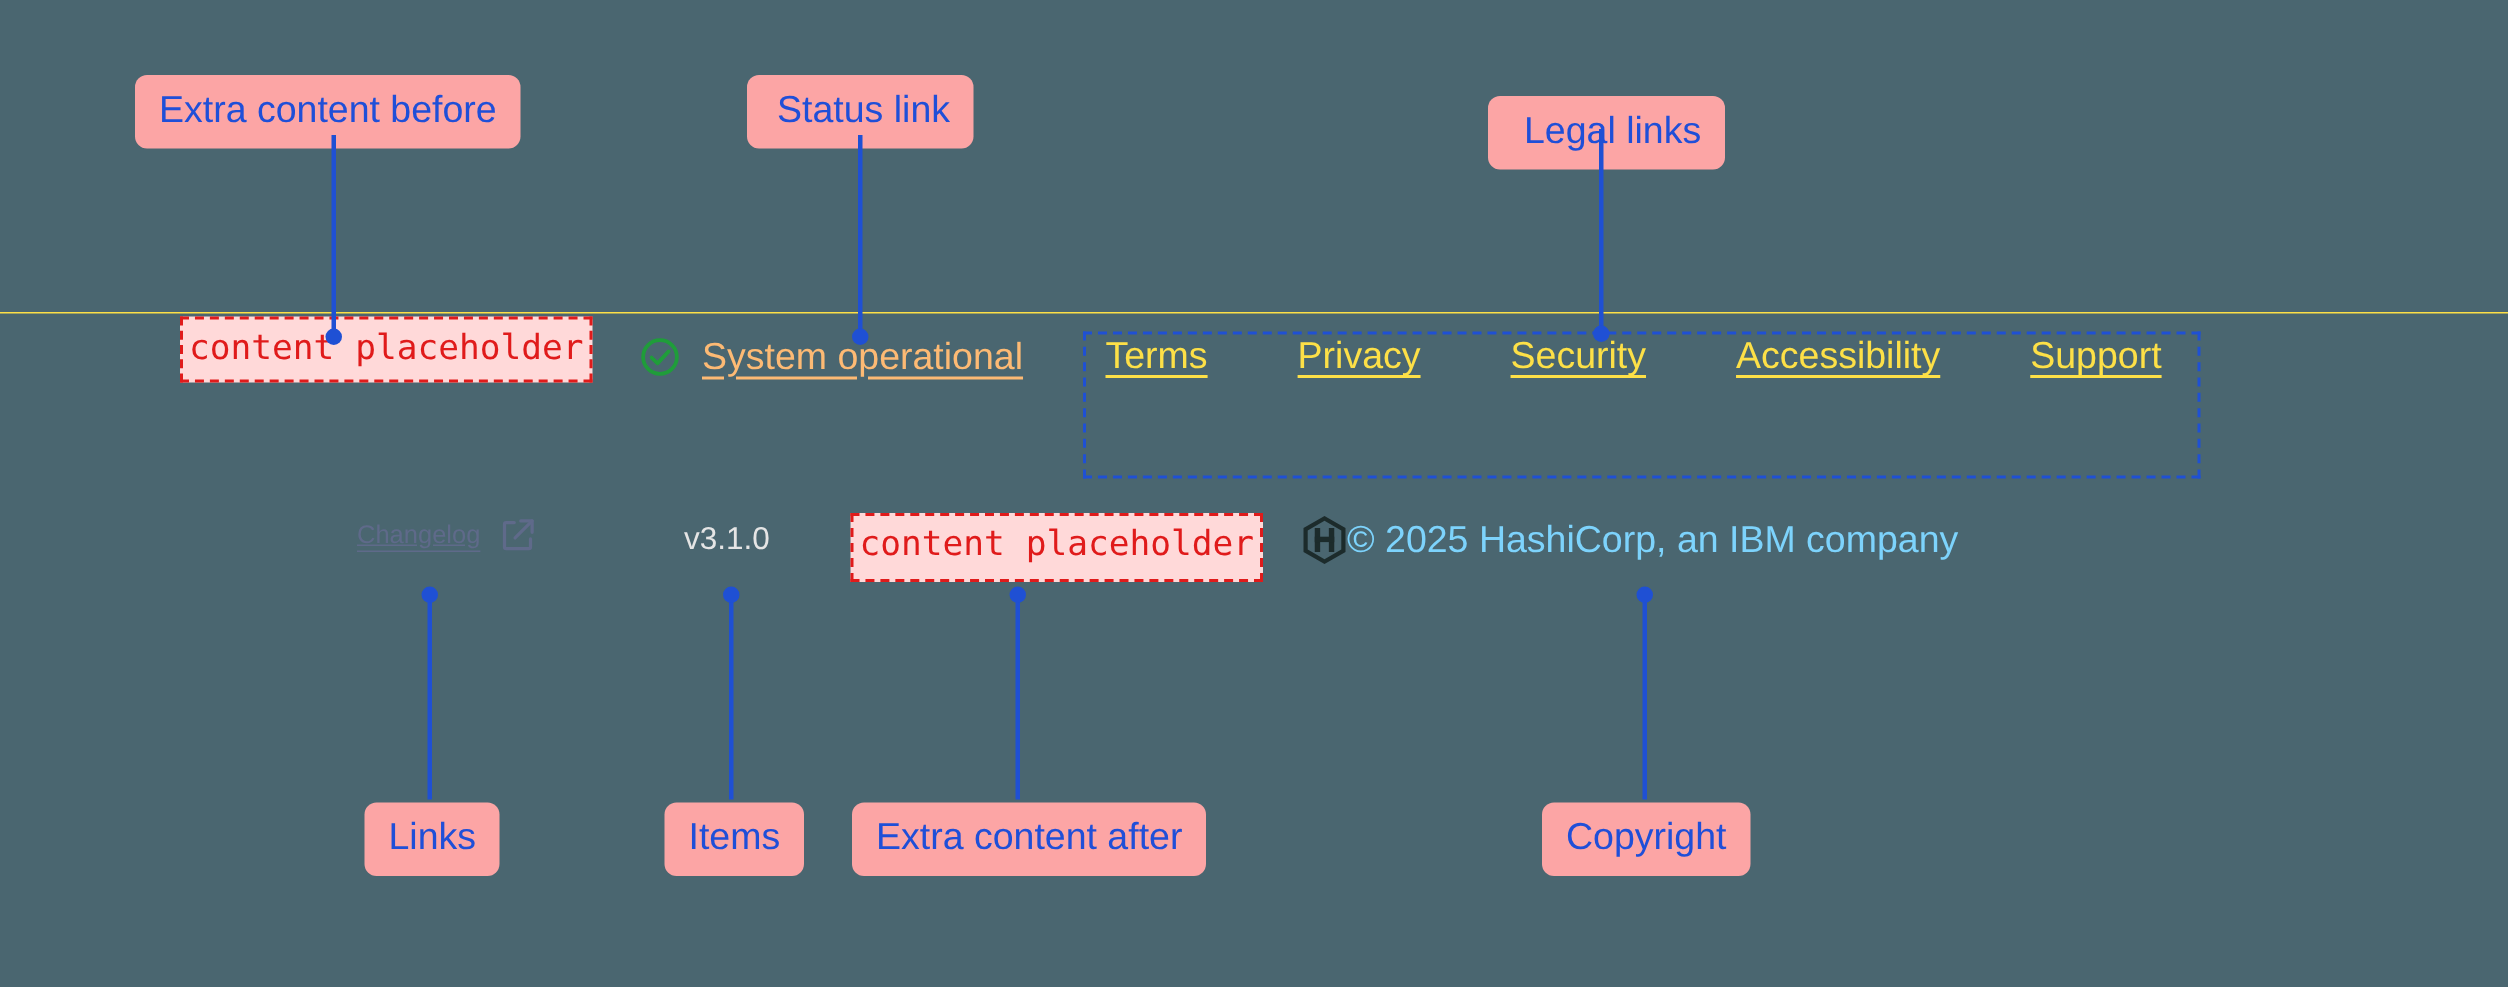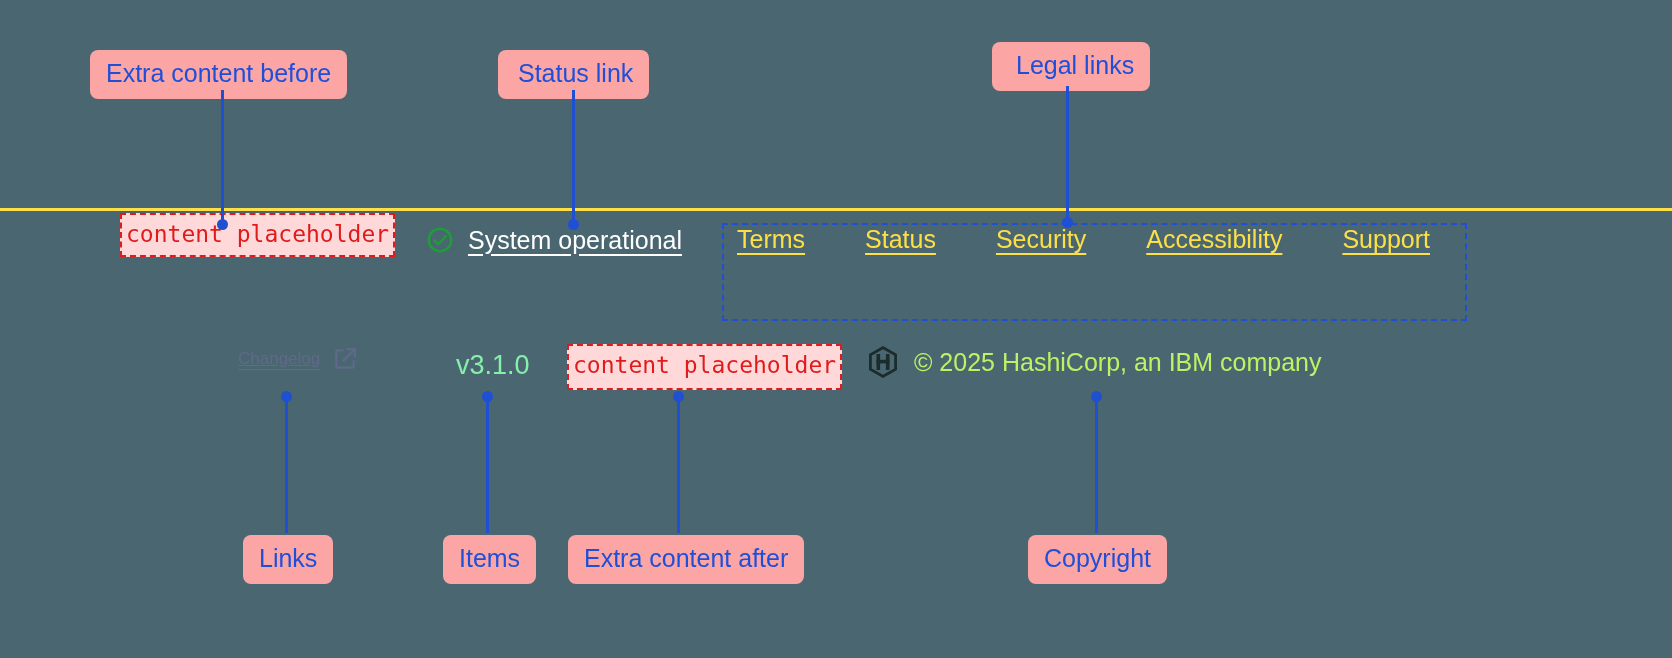--- a/index.html
+++ b/index.html
@@ -41,21 +41,21 @@
     border-radius: 50%;
     background: #1f50d4;
   }
   
   .footer {
     position: absolute;
     left: 0;
     top: 208px;
     width: 1672px;
     height: 240px;
-    border-top: 3px solid #fde047;
+    border-top: 1px solid #fde047;
     box-sizing: border-box;
   }
   .footer-row {
     position: absolute;
     display: flex;
     align-items: center;
   }
   .row-top { left: 0; top: 28px; width: 1672px; }
   .row-bottom { left: 0; top: 125px; width: 1672px; }
 
@@ -66,21 +66,21 @@
     font-family: "DejaVu Sans Mono", "Liberation Mono", monospace;
     font-size: 23px;
     padding: 6px 4px 8px 4px;
     white-space: nowrap;
     line-height: 1.2;
   }
   .status-link {
     display: inline-flex;
     align-items: center;
     gap: 13px;
-    color: #ffffff;
+    color: #fdba74;
     font-size: 25px;
     text-decoration: underline;
     text-underline-offset: 5px;
     white-space: nowrap;
   }
   .legal-box {
     position: absolute;
     left: 722px;
     top: 220px;
     width: 745px;
@@ -109,29 +109,28 @@
     gap: 12px;
     color: #5f6a8a;
     font-size: 17px;
     white-space: nowrap;
   }
   .changelog .label {
     text-decoration: underline;
     text-underline-offset: 5px;
   }
   .version {
-    color: #86efac;
-    font-size: 27px;
+    color: #e5e5e5;
+    font-size: 21px;
     white-space: nowrap;
   }
   .copyright {
     display: inline-flex;
     align-items: center;
-    gap: 16px;
-    color: #bef264;
+    color: #7dd3fc;
     font-size: 25px;
     white-space: nowrap;
   }
   .icon { display: inline-flex; align-items: center; justify-content: center; }
 </style>
 </head>
 <body>
 
 <div class="screen">
 
@@ -149,21 +148,21 @@
           <svg width="30" height="30" viewBox="0 0 24 24" fill="none" stroke="#1f9d3a" stroke-width="2" stroke-linecap="round" stroke-linejoin="round">
             <circle cx="12" cy="12" r="9"></circle>
             <polyline points="7.5,12.3 10.7,15.4 16.6,9"></polyline>
           </svg>
         </span>
         <span>System operational</span>
       </a>
 
       <div class="legal-links" style="position:absolute; left:737px; top:-14px;">
         <a href="#">Terms</a>
-        <a href="#">Status</a>
+        <a href="#">Privacy</a>
         <a href="#">Security</a>
         <a href="#">Accessibility</a>
         <a href="#">Support</a>
       </div>
     </div>
 
     <div class="footer-row row-bottom">
       <a href="#" class="changelog" style="position:absolute; left:238px; top:10px;">
         <span class="label">Changelog</span>
         <span class="icon">
@@ -194,21 +193,21 @@
     </div>
   </div>
 
   <div id="annotation-layer">
       <div class="callout" style="left: 90px; top: 50px;">Extra content before</div>
       <div class="connector" style="left: 221px; top: 90px; height: 134px;"></div>
       <div class="connector-dot" style="left: 217px; top: 219px;"></div>
       <div class="callout" style="left: 498px; top: 50px; padding-left: 20px;">Status link</div>
       <div class="connector" style="left: 572px; top: 90px; height: 134px;"></div>
       <div class="connector-dot" style="left: 568px; top: 219px;"></div>
-      <div class="callout" style="left: 992px; top: 42px; padding-left: 24px;">Legal links</div>
+      <div class="callout" style="left: 992px; top: 64px; padding-left: 24px;">Legal links</div>
       <div class="connector" style="left: 1066px; top: 86px; height: 136px;"></div>
       <div class="connector-dot" style="left: 1062px; top: 217px;"></div>
       <div class="callout" style="left: 243px; top: 535px;">Links</div>
       <div class="connector" style="left: 285px; top: 396px; height: 137px;"></div>
       <div class="connector-dot" style="left: 281px; top: 391px;"></div>
       <div class="callout" style="left: 443px; top: 535px;">Items</div>
       <div class="connector" style="left: 486px; top: 396px; height: 137px;"></div>
       <div class="connector-dot" style="left: 482px; top: 391px;"></div>
       <div class="callout" style="left: 568px; top: 535px;">Extra content after</div>
       <div class="connector" style="left: 677px; top: 396px; height: 137px;"></div>

